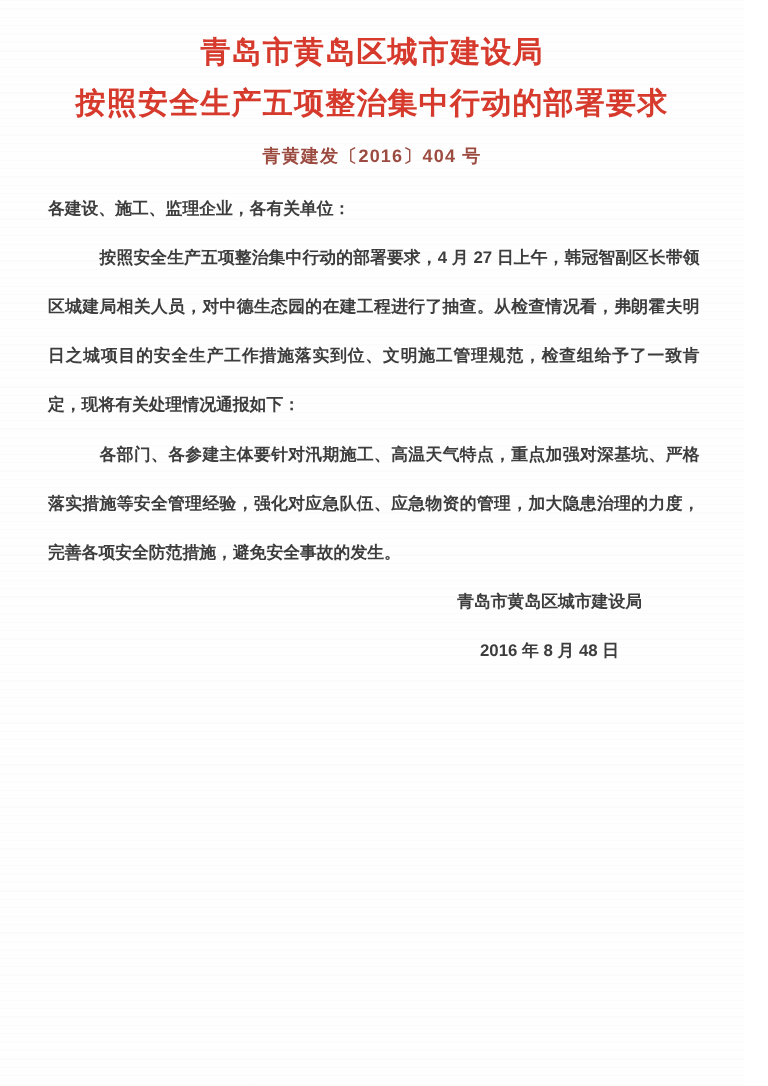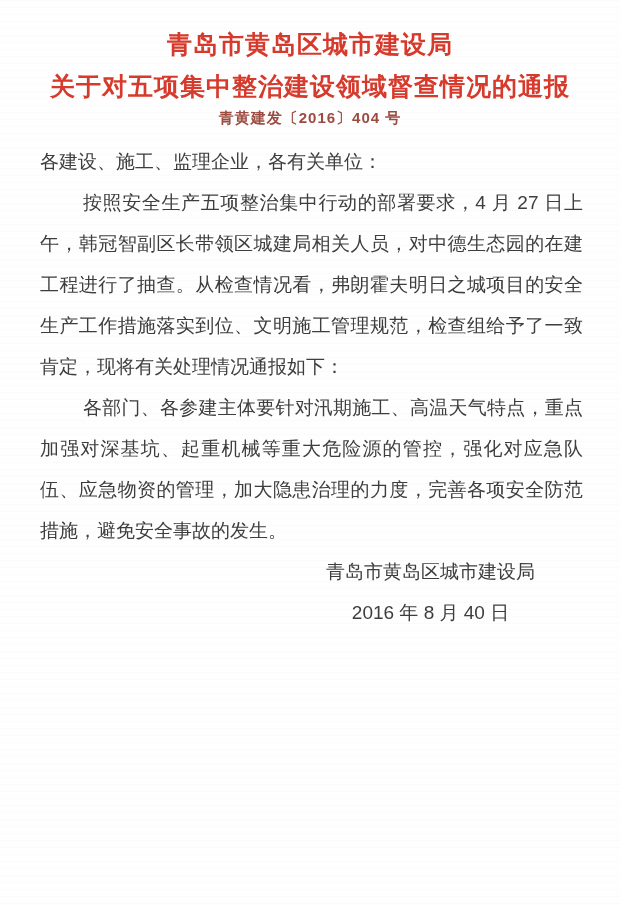--- a/index.html
+++ b/index.html
@@ -18,58 +18,59 @@
     text-align: center;
     font-weight: bold;
     color: var(--title-red, #d63a2c);
     font-size: 25px;
     line-height: 32px;
     letter-spacing: 1px;
   }
   .title1 { padding-top: 28px; }
   .title2 { margin-top: 10px; }
   .docnum {
-    margin-top: 7px;
+    margin-top: 19px;
     text-align: center;
     color: var(--docnum-red, #9c4b41);
     font-size: 15px;
     font-weight: bold;
     letter-spacing: 1px;
   }
   .body {
     margin: 13px 37px 0 40px;
-    font-size: 19px;
+    font-size: 14px;
     line-height: 41px;
     color: var(--body-text, #3d3d3d);
     text-align: justify;
     text-justify: inter-ideograph;
+    font-weight: bold;
   }
   .salutation { text-align: left; }
   .para { text-indent: 43px; }
   .sig-block {
     width: max-content;
     margin-left: auto;
     margin-right: 48px;
     text-align: center;
   }
   .sig, .date { line-height: 41px; }
 </style>
 </head>
 <body>
 
 <div class="page">
   <div class="title1">青岛市黄岛区城市建设局</div>
-  <div class="title2">关于对五项集中整治建设领域督查情况的通报</div>
+  <div class="title2">按照安全生产五项整治集中行动的部署要求</div>
   <div class="docnum">青黄建发〔2016〕404 号</div>
 
   <div class="body">
     <div class="salutation">各建设、施工、监理企业，各有关单位：</div>
     <div id="paragraphs">
         <div class="para">按照安全生产五项整治集中行动的部署要求，4 月 27 日上午，韩冠智副区长带领区城建局相关人员，对中德生态园的在建工程进行了抽查。从检查情况看，弗朗霍夫明日之城项目的安全生产工作措施落实到位、文明施工管理规范，检查组给予了一致肯定，现将有关处理情况通报如下：</div>
-        <div class="para">各部门、各参建主体要针对汛期施工、高温天气特点，重点加强对深基坑、起重机械等重大危险源的管控，强化对应急队伍、应急物资的管理，加大隐患治理的力度，完善各项安全防范措施，避免安全事故的发生。</div>
+        <div class="para">各部门、各参建主体要针对汛期施工、高温天气特点，重点加强对深基坑、严格落实措施等安全管理经验，强化对应急队伍、应急物资的管理，加大隐患治理的力度，完善各项安全防范措施，避免安全事故的发生。</div>
       </div>
 
     <div class="sig-block">
       <div class="sig">青岛市黄岛区城市建设局</div>
-      <div class="date">2016 年 8 月 40 日</div>
+      <div class="date">2016 年 8 月 48 日</div>
     </div>
   </div>
 </div>
 
 </body></html>

